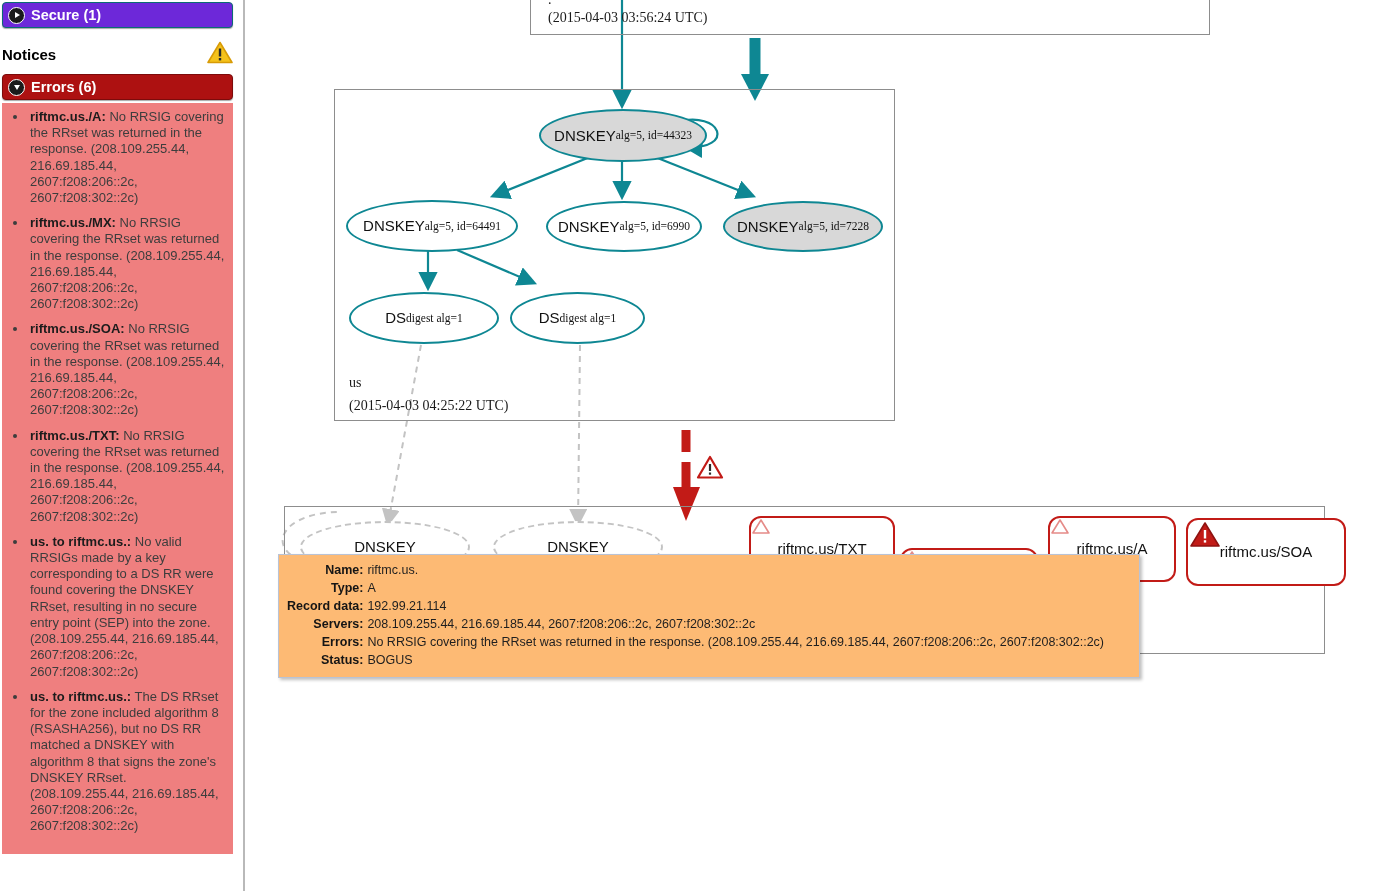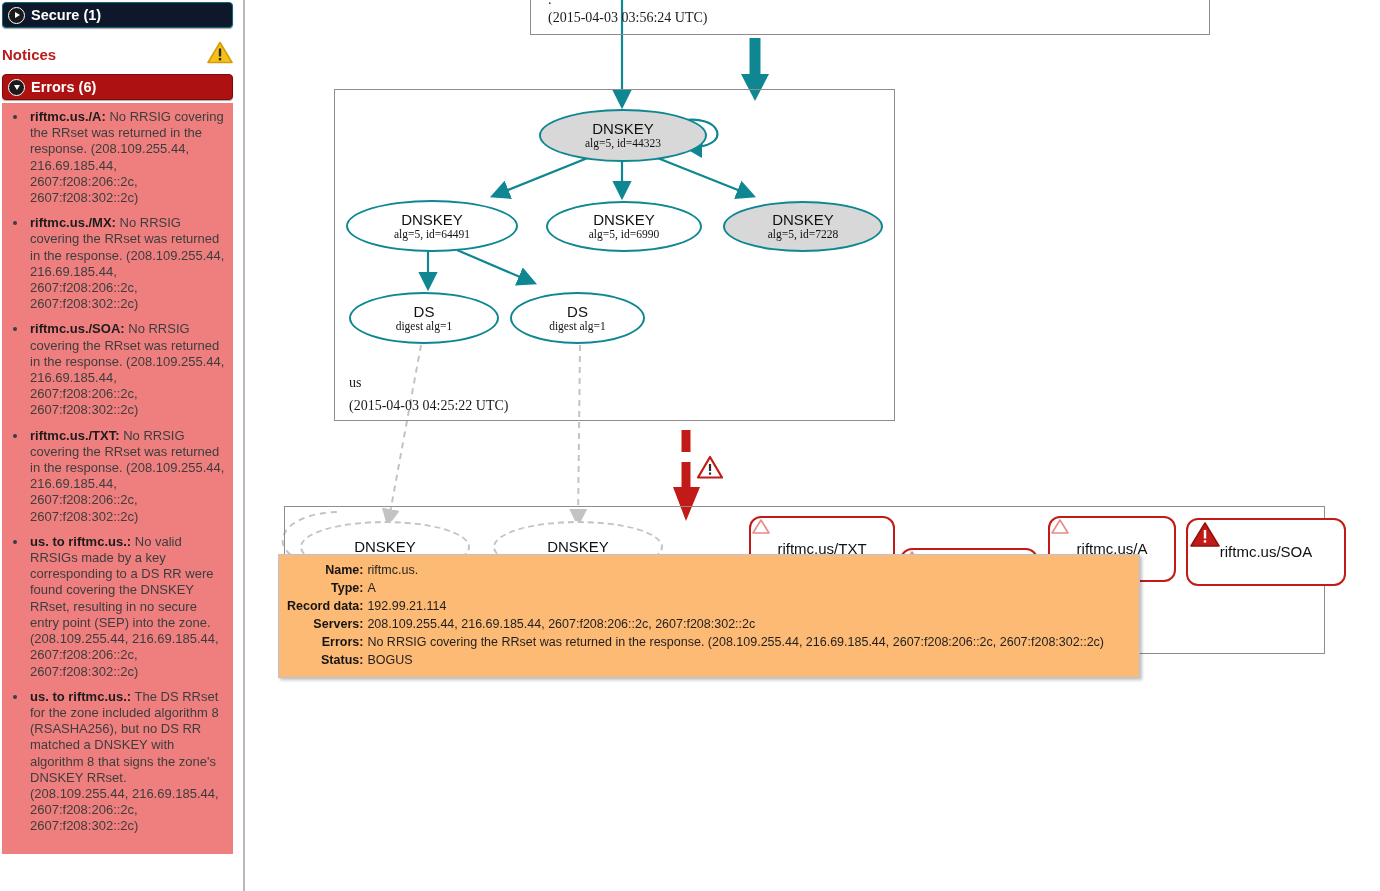--- a/index.html
+++ b/index.html
@@ -15,42 +15,42 @@
     position:absolute;left:0;top:0;width:245px;height:891px;
     background:#ffffff;border-right:2px solid #b9b9b9;box-sizing:border-box;
     overflow:hidden;
   }
   .status-bar{
     margin:2px 10px 0 2px;height:24px;border-radius:4px;
     display:flex;align-items:center;padding-left:5px;
     font-weight:bold;font-size:14.5px;color:#ffffff;
     box-shadow:0 1px 1px rgba(0,0,0,.35);
   }
-  .status-bar.secure{background:#0f172a;border:1px solid #0a6b75;}
+  .status-bar.secure{background:#6d28d9;border:1px solid #0a6b75;}
   .status-bar.errors{background:#ad1111;border:1px solid #7d0b0b;}
   .disc{
     width:15px;height:15px;border-radius:50%;
     background:#1a1a1a;border:1.5px solid #ffffff;margin-right:6px;
     display:flex;align-items:center;justify-content:center;flex:0 0 auto;
   }
   .disc .tri-r{
     width:0;height:0;border-left:5px solid #ffffff;
     border-top:3.5px solid transparent;border-bottom:3.5px solid transparent;
     margin-left:1px;
   }
   .disc .tri-d{
     width:0;height:0;border-top:5px solid #ffffff;
     border-left:3.5px solid transparent;border-right:3.5px solid transparent;
     margin-top:1px;
   }
   .notices-row{
     margin:12px 10px 6px 2px;height:28px;
     display:flex;align-items:center;justify-content:space-between;
   }
-  .notices-row .lbl{font-weight:bold;font-size:15px;color:#b91c1c;}
+  .notices-row .lbl{font-weight:bold;font-size:15px;color:#000000;}
 
   .warn-tri{display:inline-block;position:relative;}
   .err-list{
     margin:3px 10px 0 2px;background:#ef7f7f;
     padding:6px 8px 10px 4px;box-sizing:border-box;
   }
   .err-list ul{margin:0;padding:0 0 0 22px;list-style:disc;}
   .err-list li{
     color:#3d3d3d;font-size:13px;line-height:16.2px;margin-bottom:9px;
     padding-left:2px;
@@ -64,21 +64,21 @@
   .zonebox{
     position:absolute;border:1px solid #8d8d8d;background:transparent;
     box-sizing:border-box;
   }
   .zonelabel{
     position:absolute;font-family:"Liberation Serif", serif;font-size:14px;color:#1a1a1a;
     white-space:nowrap;
   }
 
   .node{
-    position:absolute;display:flex;flex-direction:column;
+    position:absolute;display:flex;flex-direction:row;
     align-items:center;justify-content:center;text-align:center;
     box-sizing:border-box;
   }
   .ellipse{
     border-radius:50%;border:2px solid #0e8793;background:#ffffff;
   }
   .ellipse.filled{background:#d8d8d8;}
   .ellipse.ghost{border:2px dashed #c3c3c3;background:#ffffff;}
   .node .t1{font-family:"Liberation Sans", sans-serif;font-size:15px;color:#111;line-height:16px;}
   .node .t2{font-family:"Liberation Serif", serif;font-size:11.5px;color:#111;line-height:13px;}

